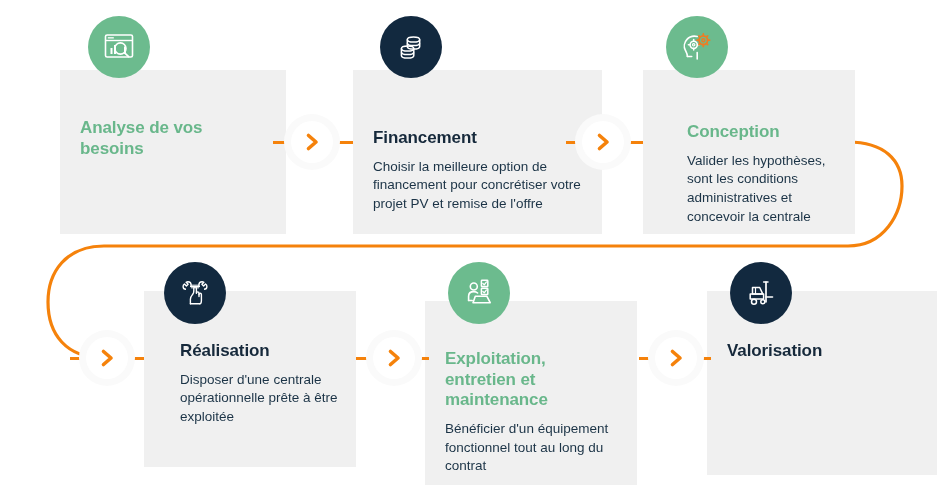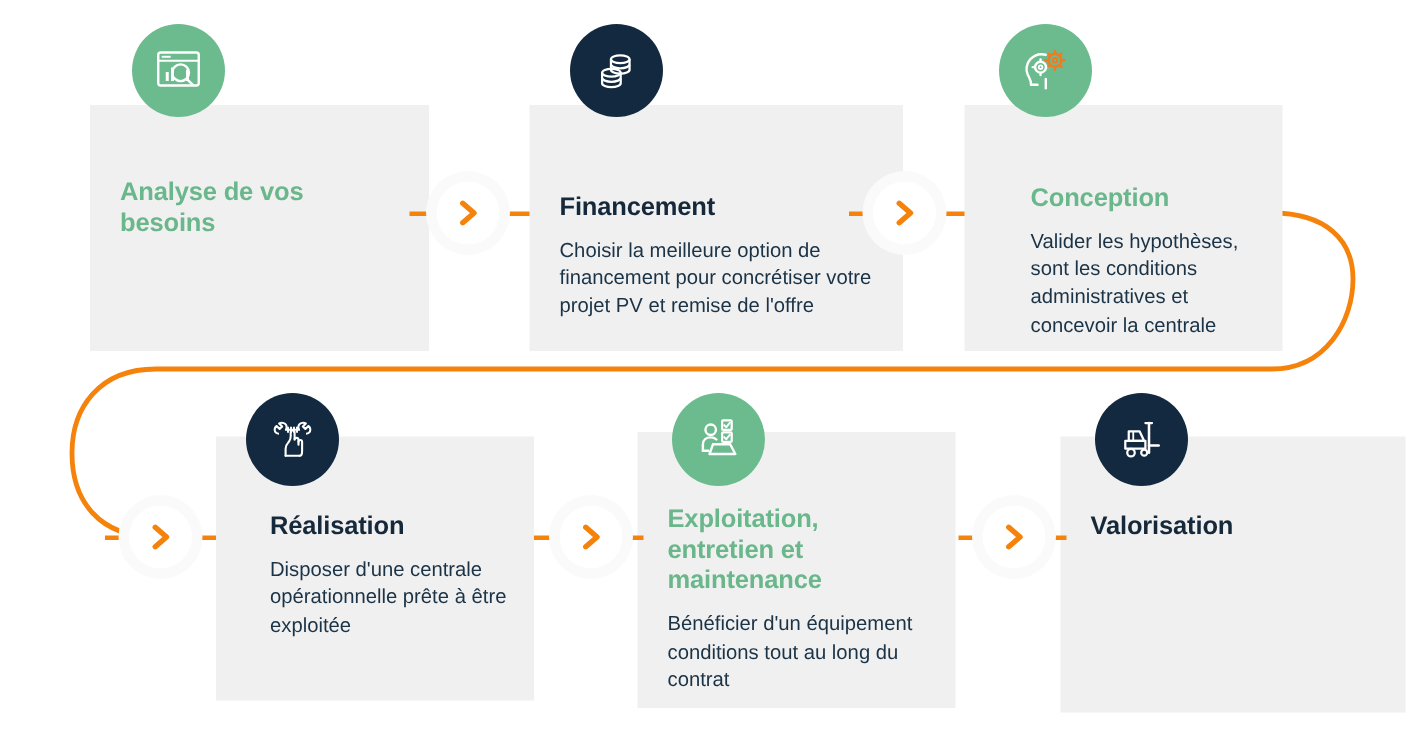--- a/index.html
+++ b/index.html
@@ -205,24 +205,24 @@
       <line x1="13.4" y1="28.8" x2="22.8" y2="28.8" stroke="#ffffff" stroke-width="1.4" stroke-linecap="round"></line>
     </svg>
   </div>
 
   <div class="arrow" style="left:373px;top:337px;">
     <svg width="20" height="20" viewBox="0 0 20 20">
       <polyline points="6.5,3.5 14,10 6.5,16.5" fill="none" stroke="#f5820b" stroke-width="3.6" stroke-linecap="round" stroke-linejoin="round"></polyline>
     </svg>
   </div>
 
-  <div class="card" style="left:425px;top:288px;width:212px;height:184px;">
+  <div class="card" style="left:425px;top:301px;width:212px;height:184px;">
     <div class="card-inner" style="top:48px;">
       <p class="card-title green">Exploitation, entretien et maintenance</p>
-      <p class="card-desc">Bénéficier d'un équipement conditions tout au long du contrat</p>
+      <p class="card-desc">Bénéficier d'un équipement fonctionnel tout au long du contrat</p>
     </div>
   </div>
   <div class="badge green" style="left:448px;top:262px;">
     <svg width="36" height="36" viewBox="0 0 36 36">
       <circle cx="12.8" cy="11.5" r="3.5" fill="none" stroke="#ffffff" stroke-width="1.6"></circle>
       <path d="M7.6 25.5 v-4.3 c0 -2.9 2.3 -4.6 5.2 -4.6 c1.5 0 2.9 0.5 3.8 1.4" fill="none" stroke="#ffffff" stroke-width="1.6" stroke-linecap="round"></path>
       <path d="M7.6 25.5 h3.6" fill="none" stroke="#ffffff" stroke-width="1.6" stroke-linecap="round"></path>
       <path d="M14.3 21.2 h11.5 l3.4 6.5 h-17.2 z" fill="none" stroke="#ffffff" stroke-width="1.6" stroke-linejoin="round"></path>
       <rect x="20.4" y="5.2" width="6.4" height="6.4" rx="0.7" fill="none" stroke="#ffffff" stroke-width="1.5"></rect>
       <polyline points="21.8,8.4 23.2,9.8 25.5,6.9" fill="none" stroke="#ffffff" stroke-width="1.3" stroke-linecap="round" stroke-linejoin="round"></polyline>

